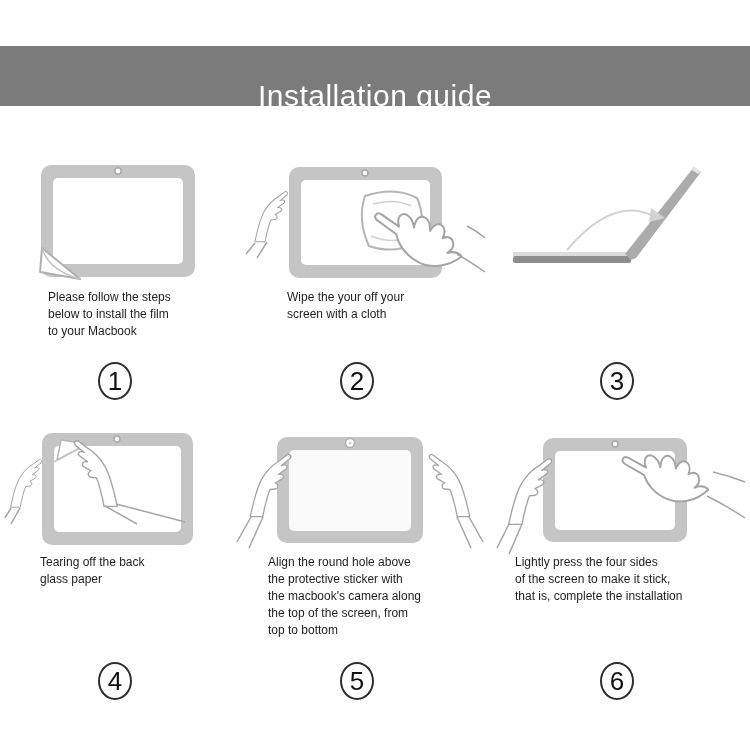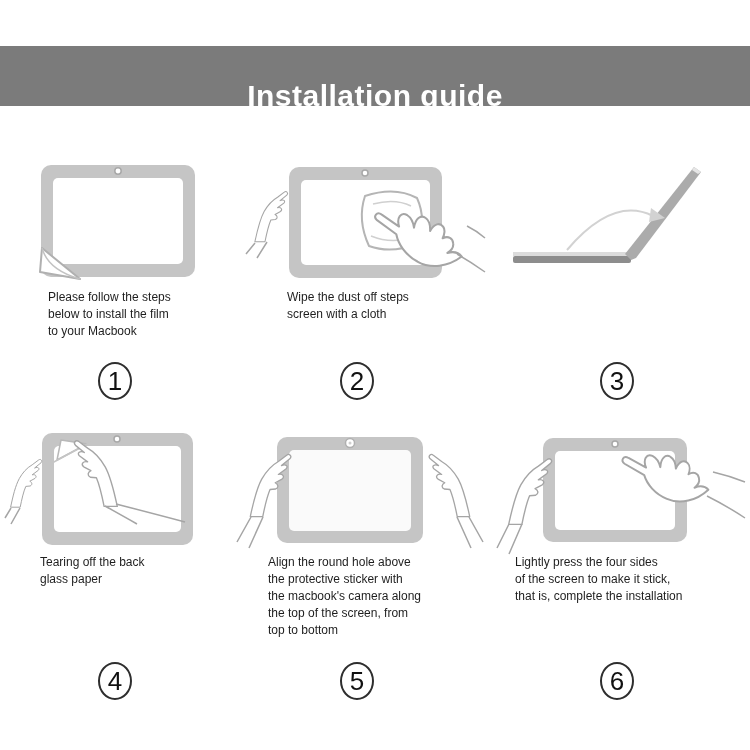--- a/index.html
+++ b/index.html
@@ -14,21 +14,21 @@
   .page{
     position:relative;width:750px;height:750px;background:#ffffff;overflow:hidden;
     font-family:"Liberation Sans",sans-serif;
   }
   .header{
     position:absolute;left:0;top:46px;width:750px;height:60px;
     background:var(--header-bg);
     display:flex;align-items:center;justify-content:center;
   }
   .header-title{
-    color:var(--header-text);font-size:30px;letter-spacing:0.5px;font-weight:700;margin-top:40px;
+    color:var(--header-text);font-size:30px;letter-spacing:0.5px;font-weight:400;margin-top:40px;
   }
   .caption{
     position:absolute;font-size:12px;line-height:17px;color:var(--text-color);
     white-space:pre-line;
   }
   .badge{
     position:absolute;width:34px;height:38px;border:2px solid var(--badge-border);
     border-radius:50%;display:flex;align-items:center;justify-content:center;
     font-size:26px;color:#111;box-sizing:border-box;
   }
@@ -109,21 +109,21 @@
     <circle cx="120" cy="20" r="3" fill="#ffffff" stroke="#a8a8a8" stroke-width="1.5"></circle>
     <use href="#hand-grab" transform="translate(6,30) scale(0.55)" fill="#ffffff" stroke="var(--line-gray)" stroke-width="2.5" stroke-linejoin="round"></use>
     <path d="M14,100 L2,124 M27,100 L14,130" stroke="var(--line-gray)" stroke-width="1.5" fill="none"></path>
     <use href="#hand-flat" transform="translate(122,4) rotate(8) scale(0.78)" fill="#ffffff" stroke="var(--line-gray)" stroke-width="2.5" stroke-linejoin="round"></use>
     <path d="M218,48 Q235,52 250,58 M212,72 Q232,82 250,94" stroke="var(--line-gray)" stroke-width="1.5" fill="none"></path>
   </svg>
 
   <div class="caption" style="left:48px;top:289px;width:205px">Please follow the steps
 below to install the film
 to your Macbook</div>
-  <div class="caption" style="left:287px;top:289px;width:210px">Wipe the dust off steps
+  <div class="caption" style="left:287px;top:289px;width:210px">Wipe the your off your
 screen with a cloth</div>
   <div class="caption" style="left:40px;top:554px;width:205px">Tearing off the back
 glass paper</div>
   <div class="caption" style="left:268px;top:554px;width:215px">Align the round hole above
 the protective sticker with
 the macbook's camera along
 the top of the screen, from
 top to bottom</div>
   <div class="caption" style="left:515px;top:554px;width:240px">Lightly press the four sides
 of the screen to make it stick,

